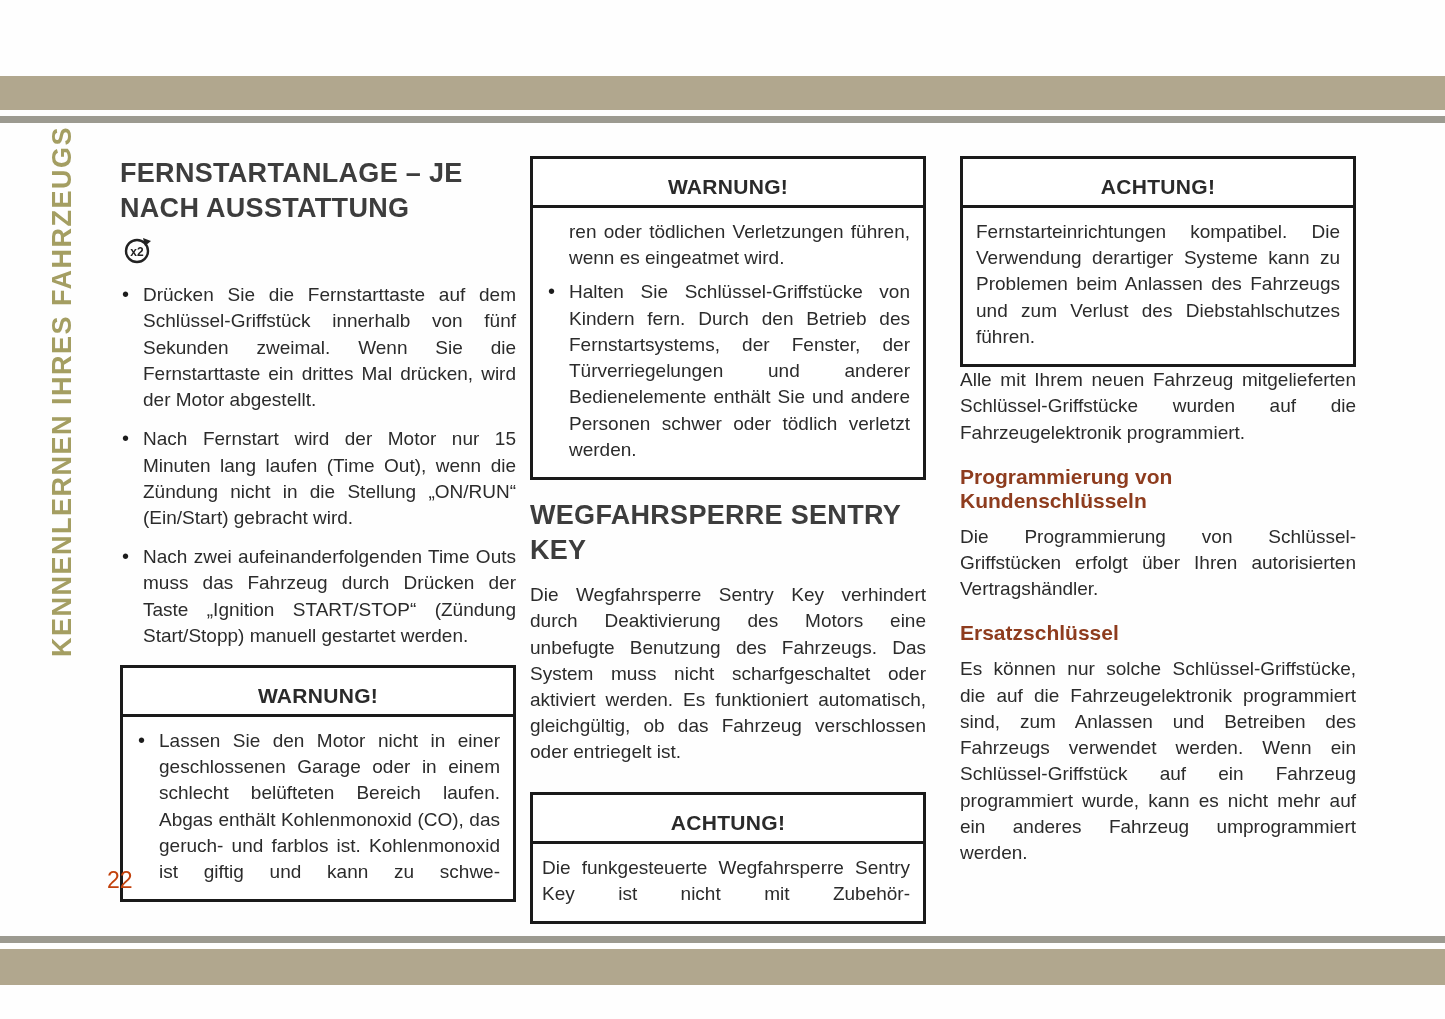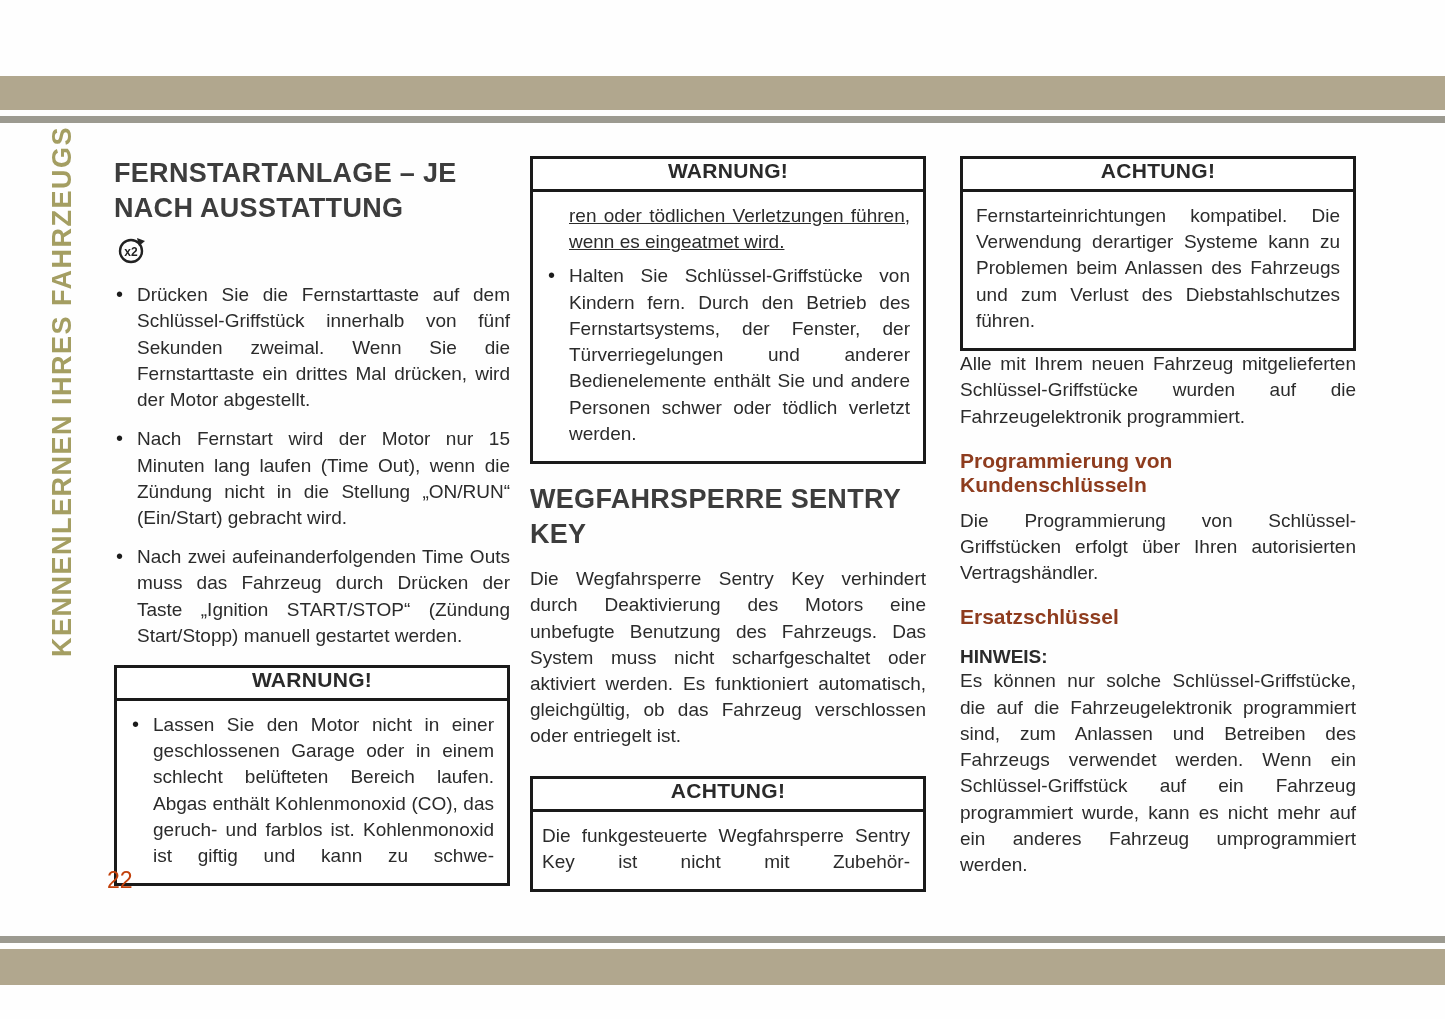--- a/index.html
+++ b/index.html
@@ -22,21 +22,21 @@
   
   .sidebar-label {
     position:absolute; left:47px; top:657px;
     transform:rotate(-90deg); transform-origin:0 0;
     white-space:nowrap; font-weight:bold; font-size:27px;
     letter-spacing:1.5px; color:#a49e62;
   }
 
   
   .col { position:absolute; top:156px; width:396px; }
-  #col1 { left:114px; }
+  #col1 { left:120px; }
   #col2 { left:530px; }
   #col3 { left:960px; }
 
   h1.section {
     font-size:27px; font-weight:bold; color:#3d3d3d;
     letter-spacing:0.3px; line-height:1.3;
   }
   .fob-icon { margin:8px 0 4px 2px; }
 
   .body-text, .bullets li, .alert-body {
@@ -45,24 +45,24 @@
 
   ul.bullets { list-style:none; margin-top:12px; }
   ul.bullets li { position:relative; padding-left:23px; margin-bottom:13px; }
   ul.bullets li::before {
     content:"\2022"; position:absolute; left:2px; top:-1px; font-size:20px; color:#1c1c1c;
   }
 
   .alert-box { border:3px solid #1a1a1a; background:#fff; }
   .alert-title {
     text-align:center; font-weight:bold; font-size:21px; color:#2a2a2a;
-    padding:0 0 6px; border-bottom:3px solid #1a1a1a; letter-spacing:0.3px;
+    padding:16px 0 6px; border-bottom:3px solid #1a1a1a; letter-spacing:0.3px;
   }
   .alert-body { padding:11px 13px 14px; }
-  .alert-body .continuation { padding-left:23px; margin-bottom:8px;text-decoration:underline; }
+  .alert-body .continuation { padding-left:23px; margin-bottom:8px; }
   .alert-body ul.bullets { margin-top:0; }
   .alert-body ul.bullets li { margin-bottom:0; }
   .stretch-last { text-align-last:justify;padding-left:9px; }
 
   #col1 .alert-box { margin-top:16px; }
   #col2 h1.section { margin-top:18px; }
   #col2 .body-text { margin-top:14px; }
   #col2 .alert-box.caution { margin-top:26px; }
 
   #col3 .p-after-box { }
@@ -143,18 +143,17 @@
     </div>
 
     <p class="body-text p-after-box">Alle mit Ihrem neuen Fahrzeug mitgelieferten Schlüssel-Griffstücke wurden auf die Fahrzeugelektronik programmiert.</p>
 
     <div class="subheading">Programmierung von Kundenschlüsseln</div>
 
     <p class="body-text">Die Programmierung von Schlüssel-Griffstücken erfolgt über Ihren autorisierten Vertragshändler.</p>
 
     <div class="subheading">Ersatzschlüssel</div>
 
-    <div class="note-label">HINWEIS:</div>
     <p class="body-text">Es können nur solche Schlüssel-Griffstücke, die auf die Fahrzeugelektronik programmiert sind, zum Anlassen und Betreiben des Fahrzeugs verwendet werden. Wenn ein Schlüssel-Griffstück auf ein Fahrzeug programmiert wurde, kann es nicht mehr auf ein anderes Fahrzeug umprogrammiert werden.</p>
   </div>
 
   <div class="page-number">22</div>
 </div>
 
 </body></html>

